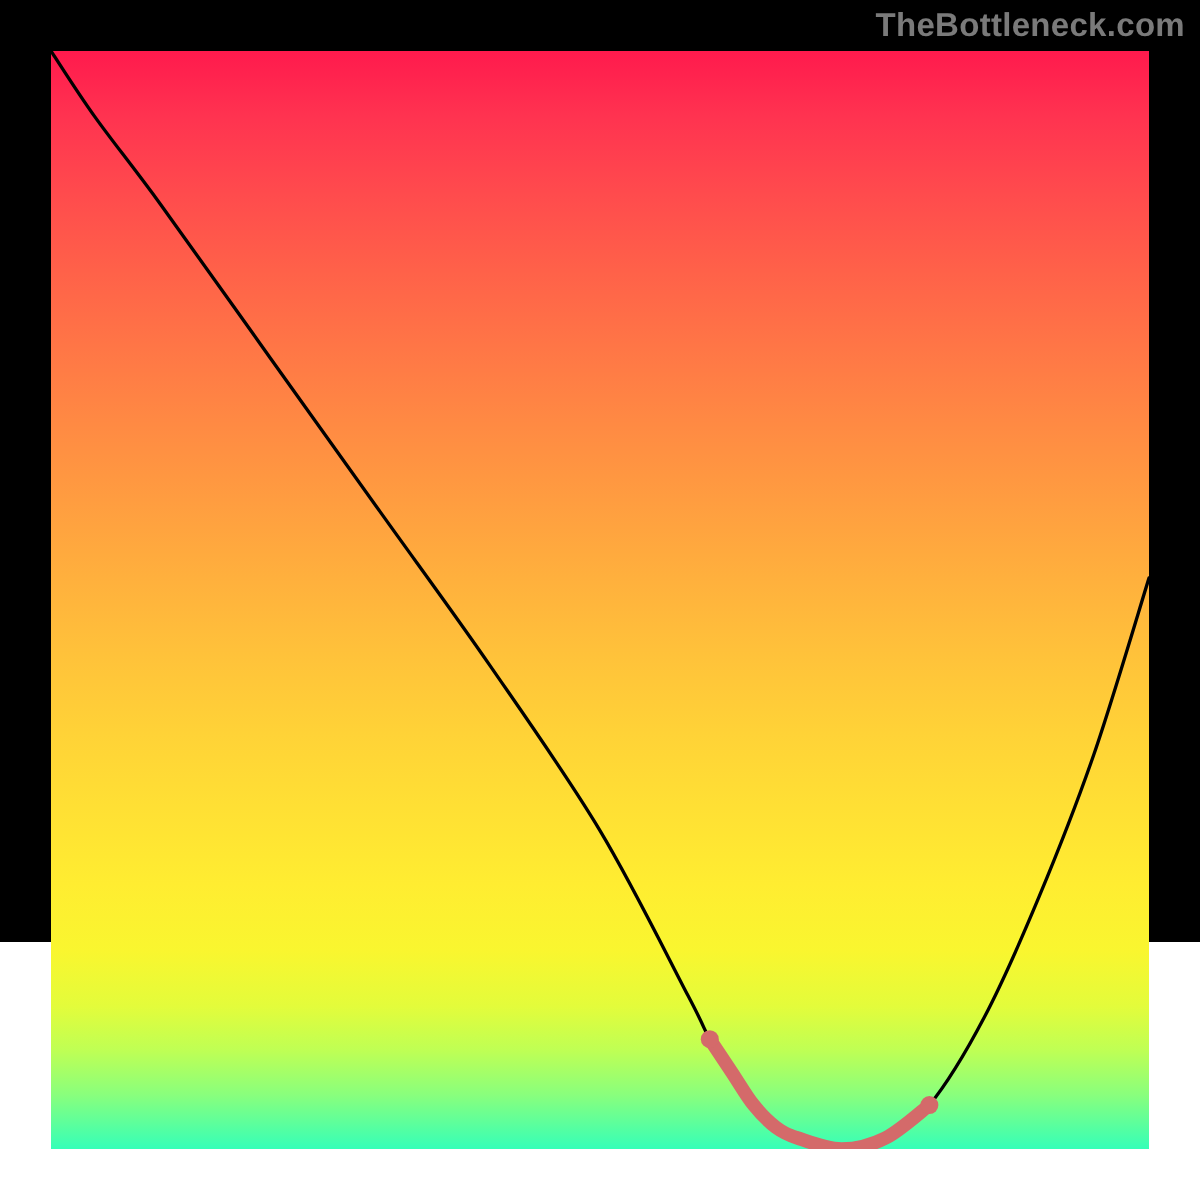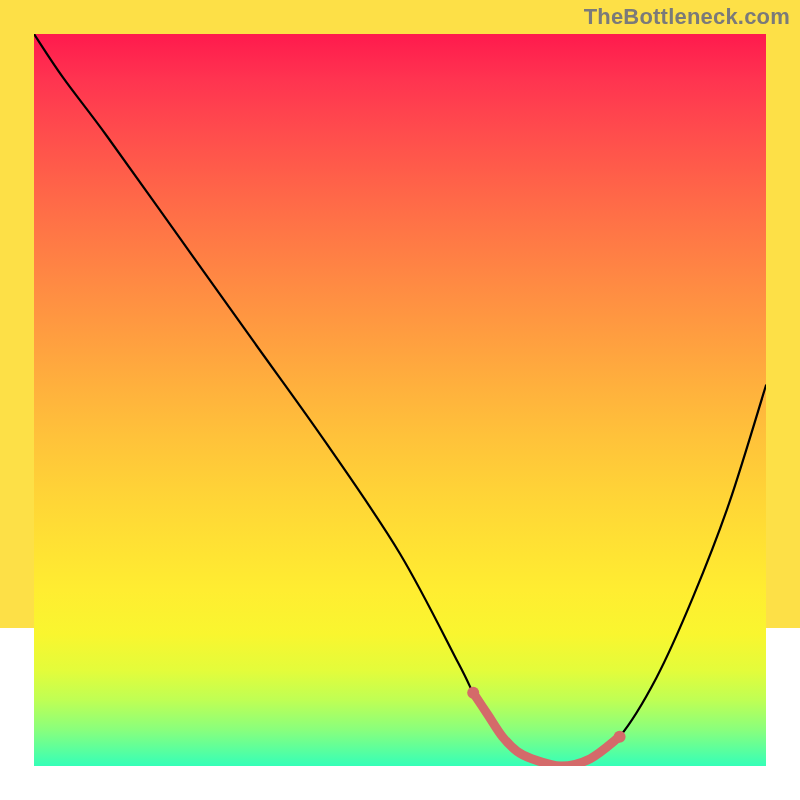--- a/index.html
+++ b/index.html
@@ -1,21 +1,21 @@
 <!DOCTYPE html>
 <html><head>
 <meta charset="utf-8">
 <style>
   * { margin: 0; padding: 0; box-sizing: border-box; }
   html, body { width: 800px; height: 800px; overflow: hidden; background: #fff; }
   .container {
     width: 800px;
     height: 628px;
     position: relative;
-    background: #fde047;
+    background: #000000;
   }
   .watermark {
     position: absolute;
     top: 4px;
     right: 10px;
     font-family: Arial, Helvetica, sans-serif;
     font-size: 22px;
     font-weight: bold;
     color: #7a7a7a;
     z-index: 10;

